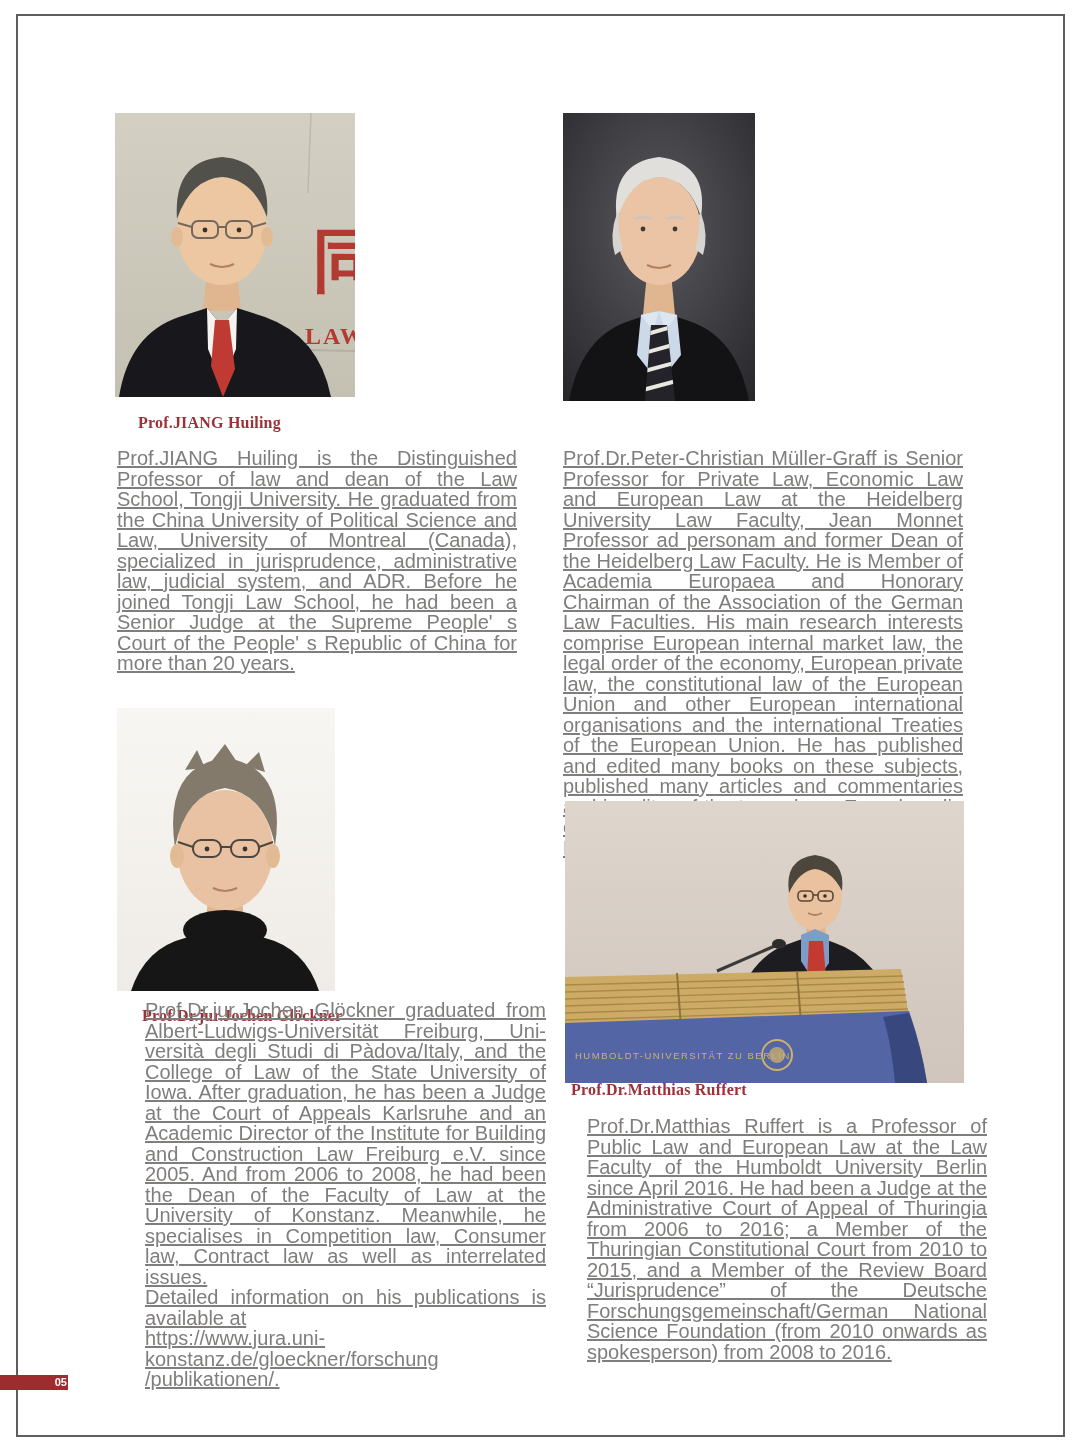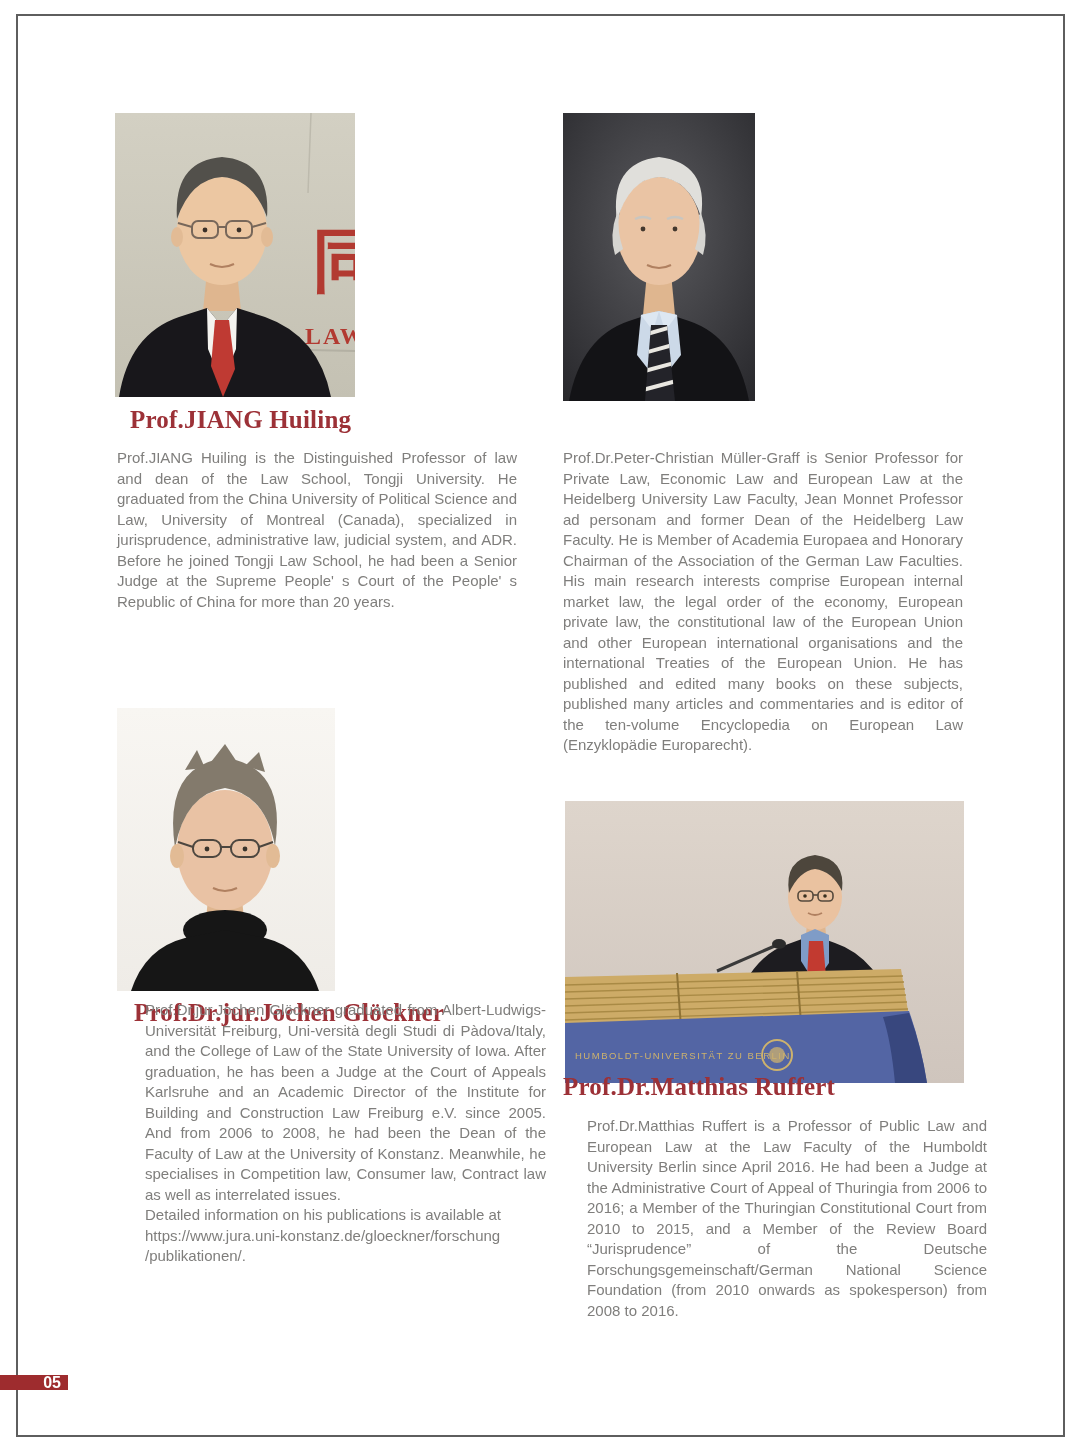--- a/index.html
+++ b/index.html
@@ -18,49 +18,50 @@
     border: 2px solid #5e5e5e;
     box-sizing: border-box;
   }
   .photo {
     position: absolute;
     overflow: hidden;
   }
   .photo svg { display: block; width: 100%; height: 100%; }
   .prof-name {
     position: absolute;
-    margin: 0;
+    margin: 8px;
     font-family: "Liberation Serif", serif;
     font-weight: 700;
-    font-size: 25px;
+    font-size: 16px;
     color: #9c3137;
     letter-spacing: 0.2px;
     white-space: nowrap;
   }
   .bio {
     position: absolute;
     margin: 0;
     width: 400px;
-    font-size: 15px;
+    font-size: 20px;
     line-height: 20.5px;
     color: #7f7e7c;
     text-align: justify;
     white-space: pre-line;
+    text-decoration: underline;
   }
   .page-num-bar {
     position: absolute;
     left: 0; top: 1375px;
     width: 68px; height: 15px;
     background: #9e2c2e;
     color: #ffffff;
-    font-size: 16px;
+    font-size: 11px;
     font-weight: 700;
     line-height: 15px;
     text-align: right;
-    padding-right: 7px;
+    padding-right: 1px;
     box-sizing: border-box;
     z-index: 2;
   }
   
   #photo-1 { left: 115px; top: 113px; width: 240px; height: 284px; }
   #photo-2 { left: 563px; top: 113px; width: 192px; height: 288px; }
   #photo-3 { left: 117px; top: 708px; width: 218px; height: 283px; }
   #photo-4 { left: 565px; top: 781px; width: 399px; height: 282px; margin-top: 20px; }
   
   #name-1 { left: 130px; top: 406px; }

